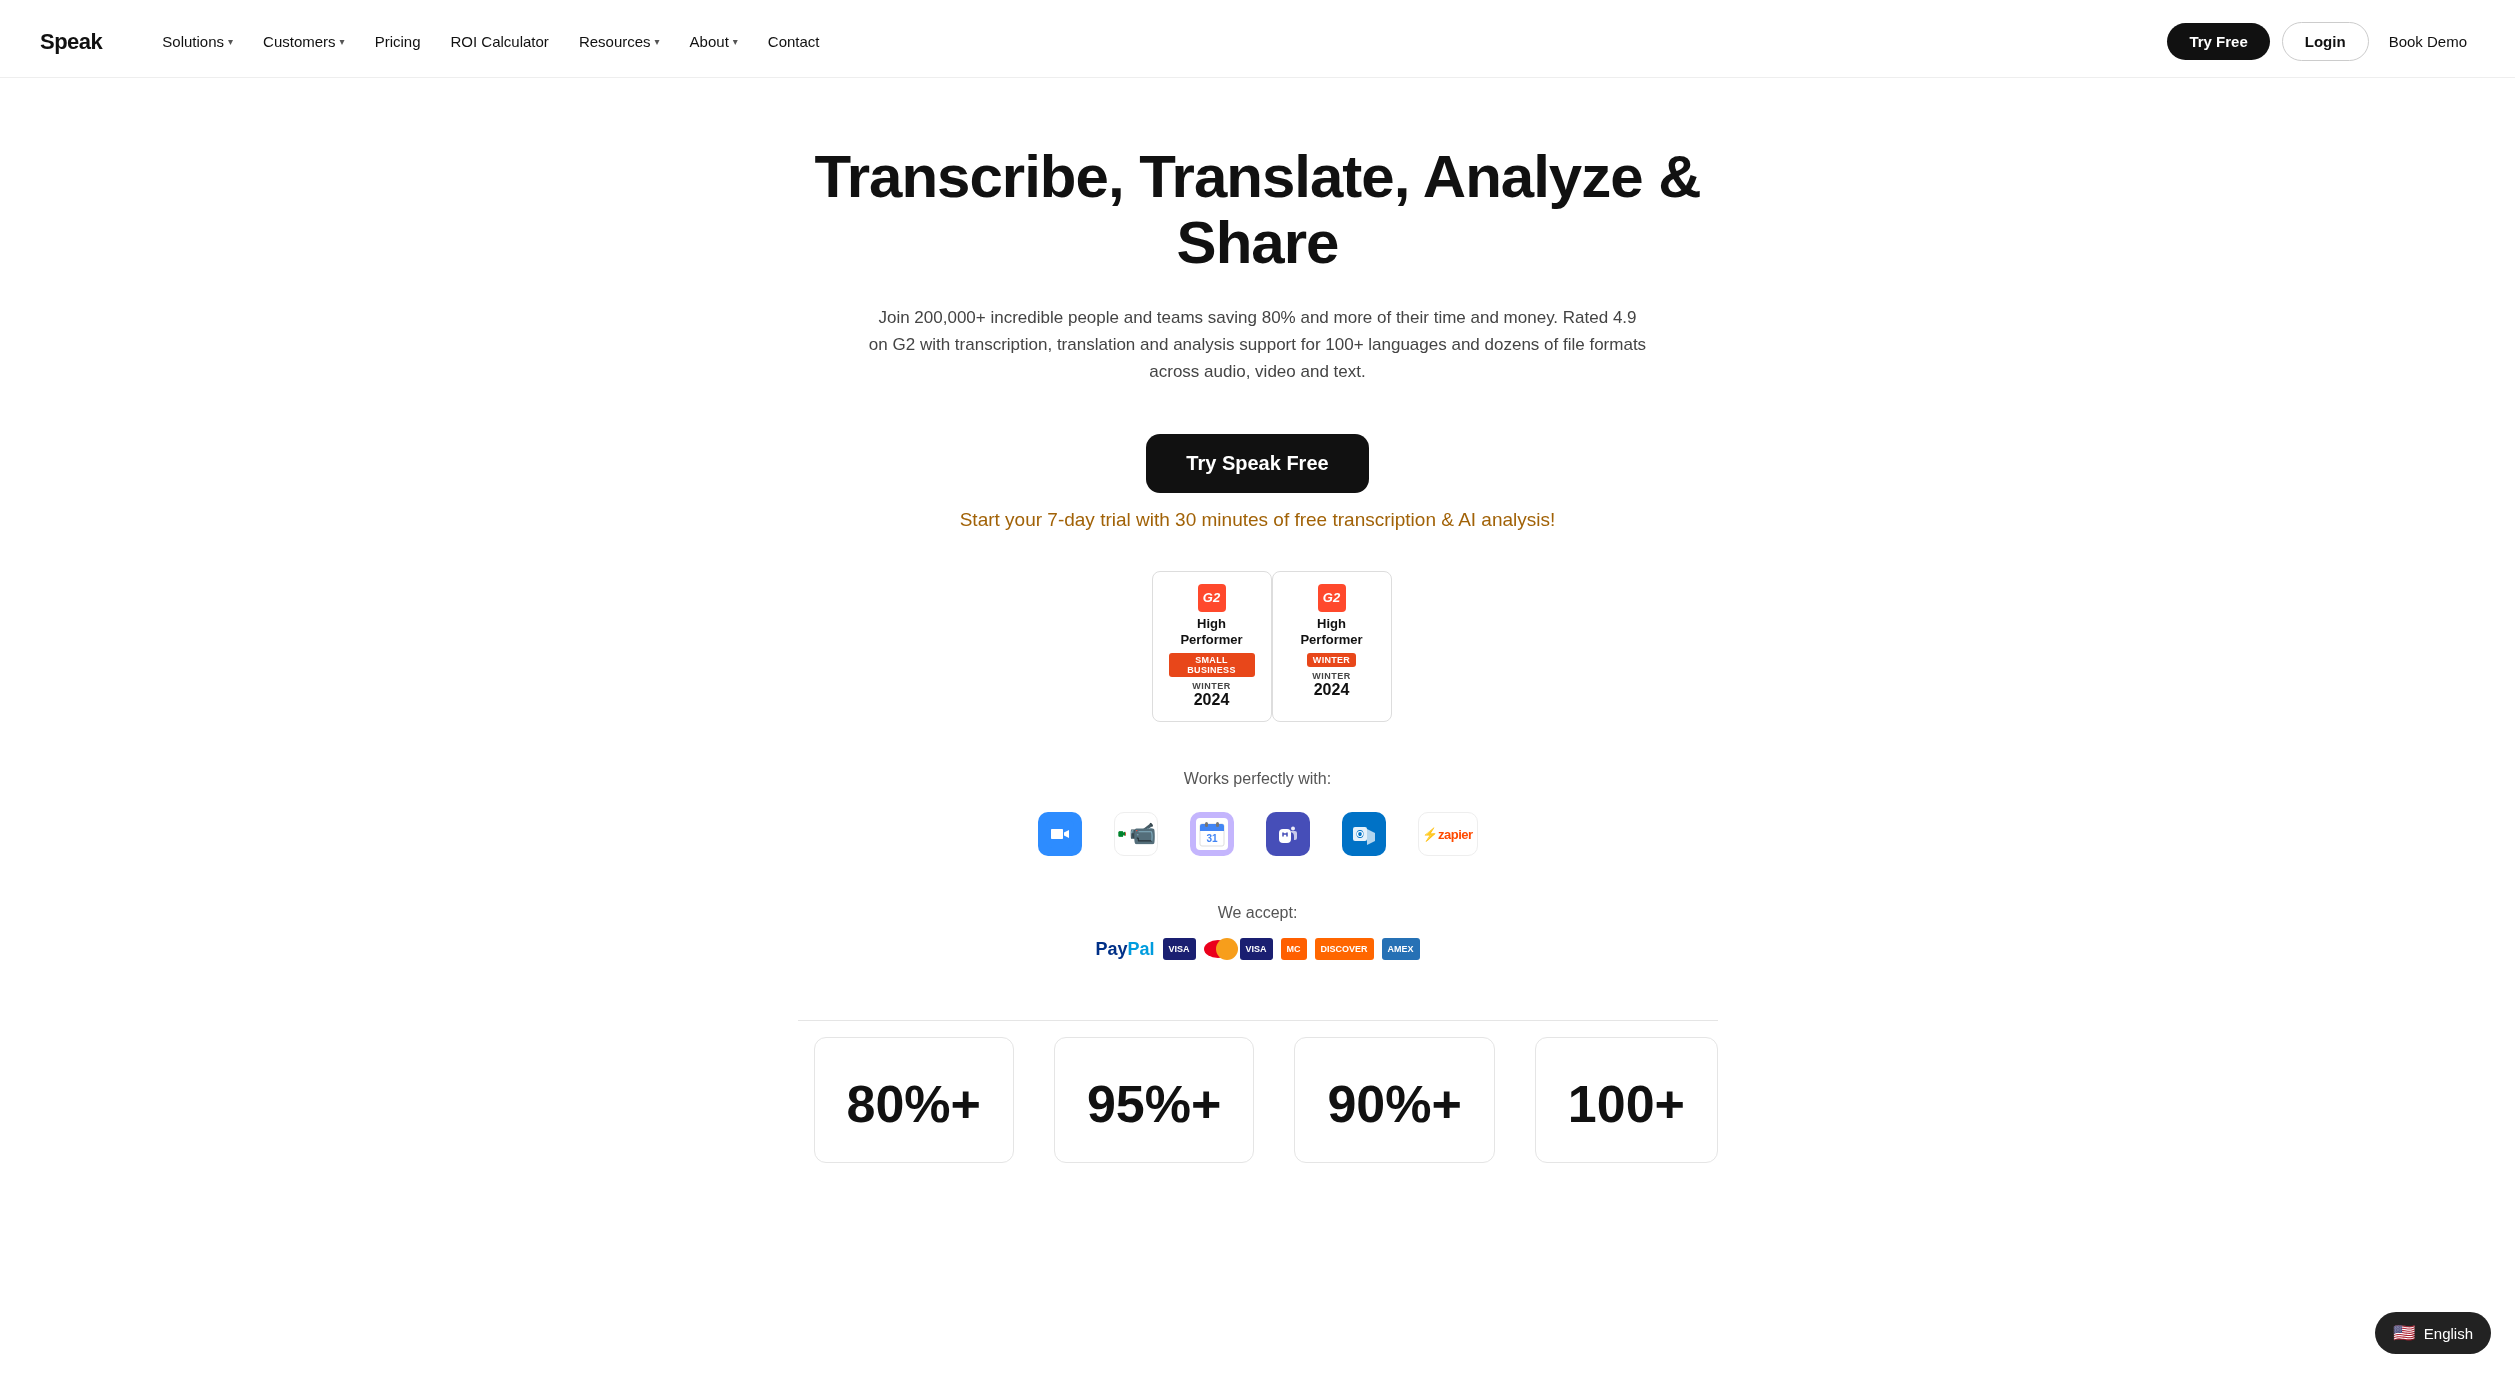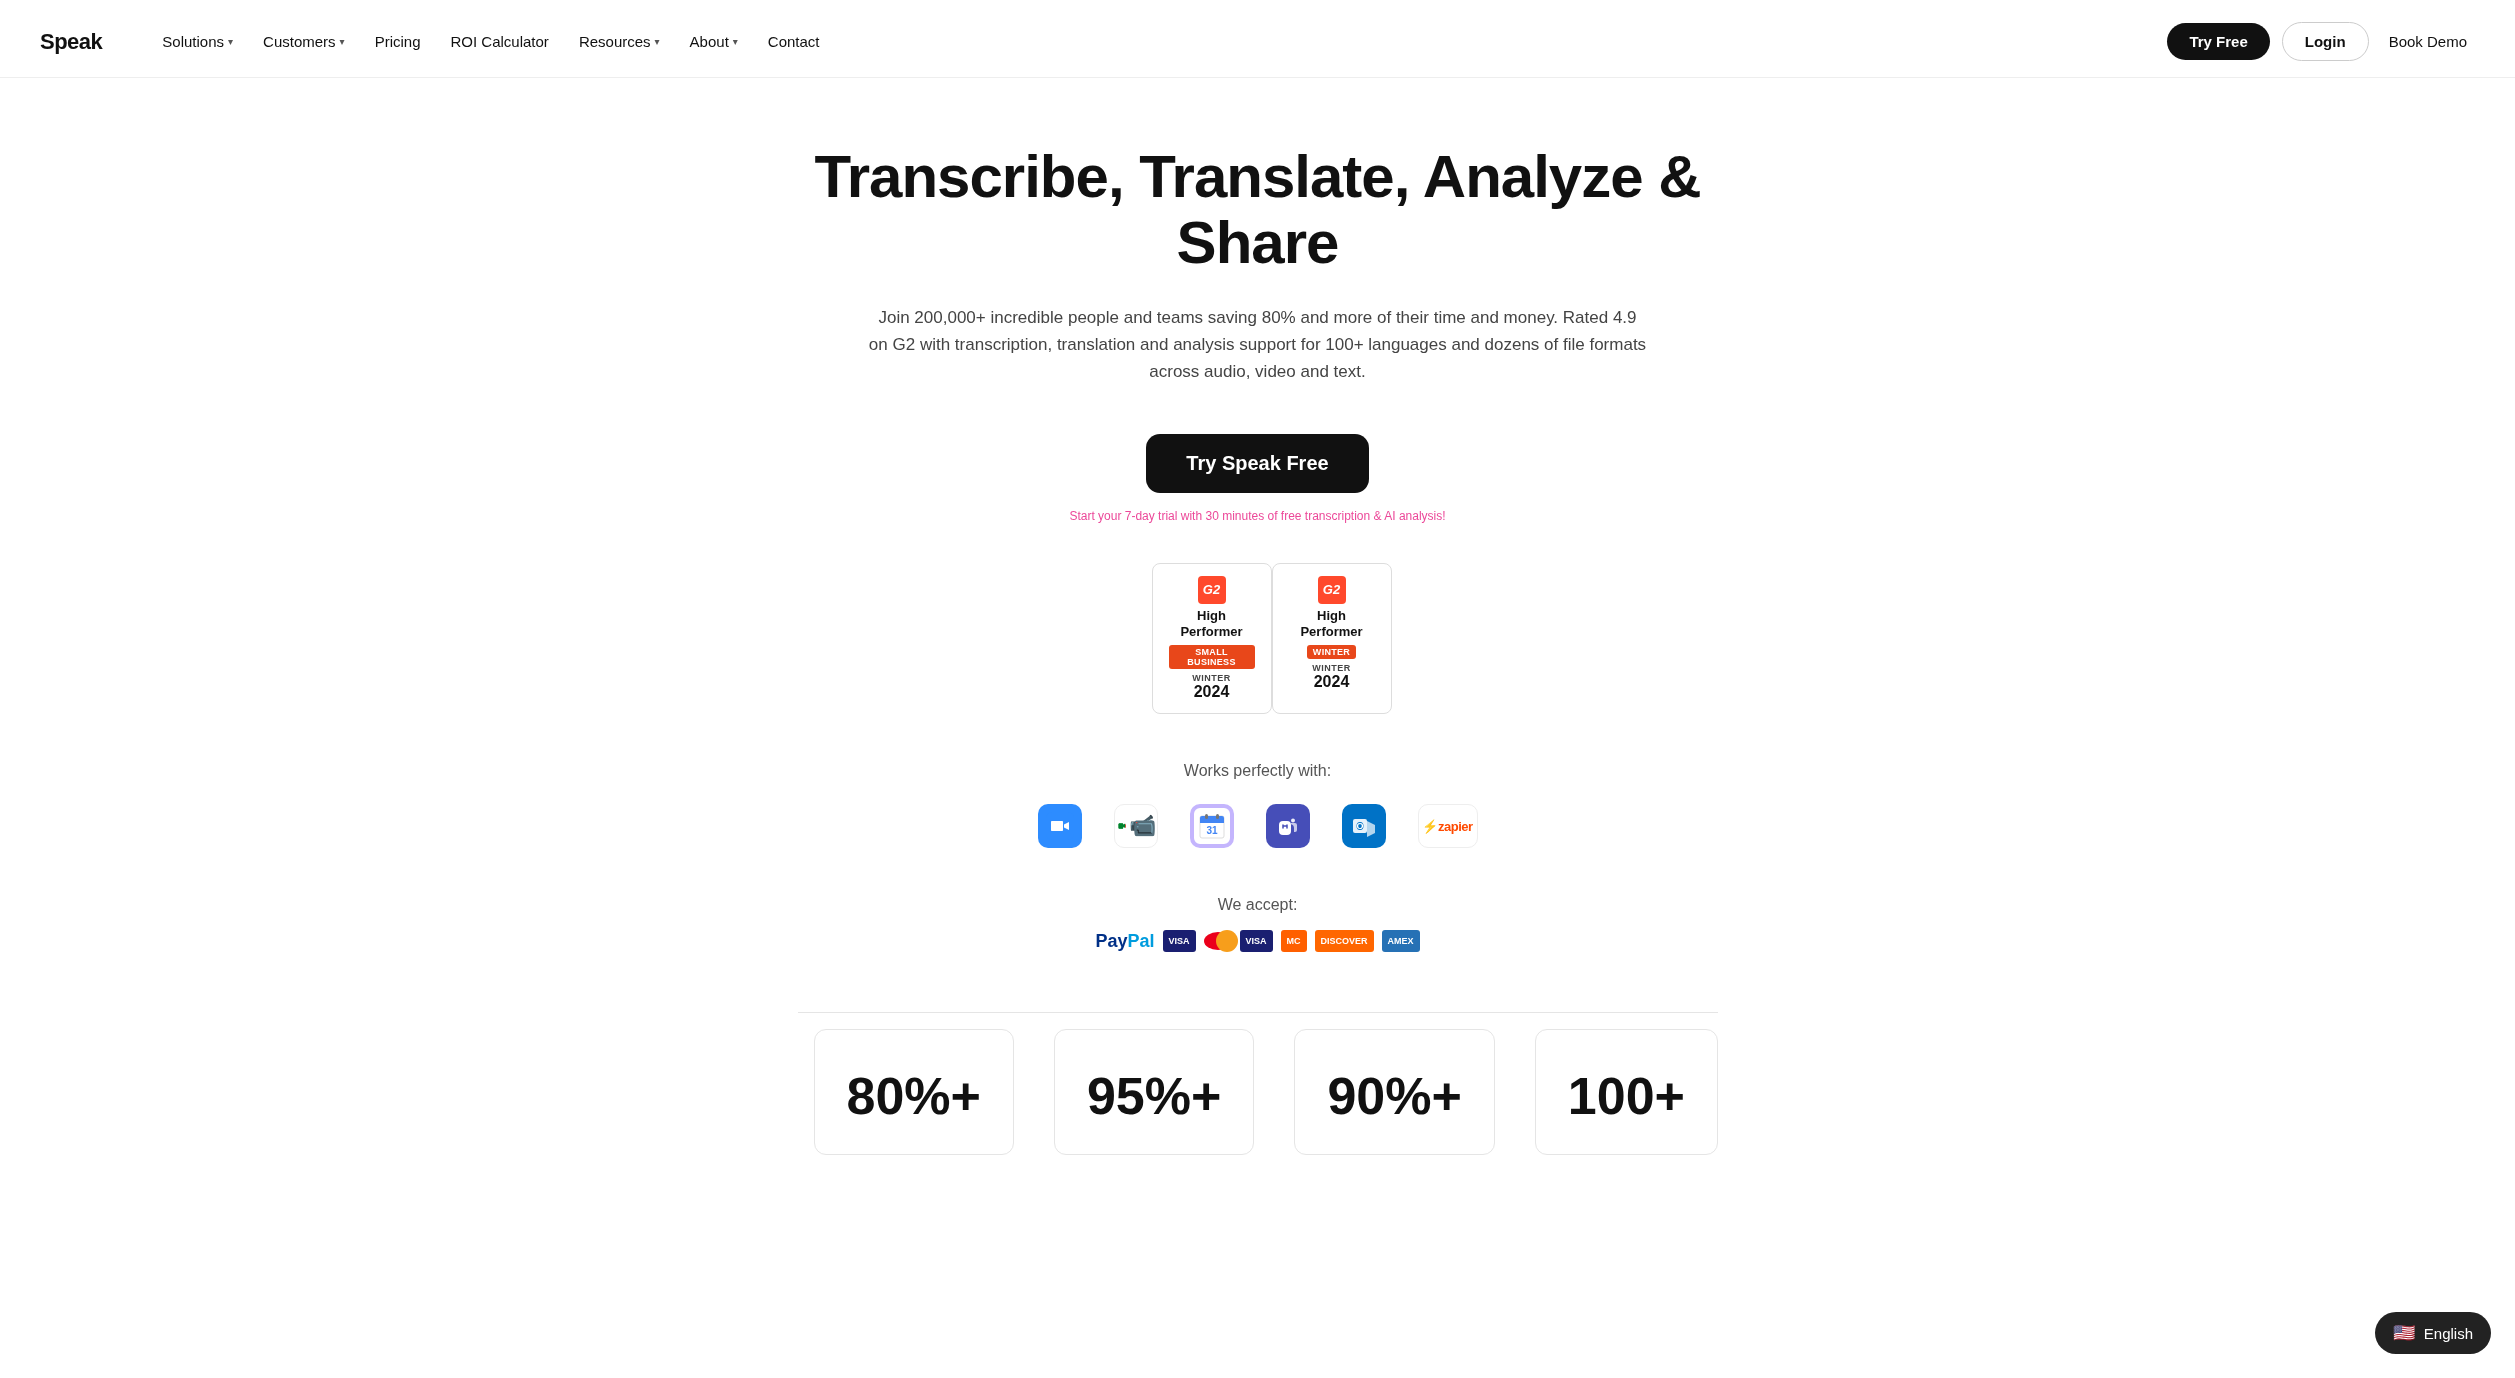--- a/index.html
+++ b/index.html
@@ -106,22 +106,22 @@
       color: #fff;
       border: none;
       padding: 18px 40px;
       border-radius: 14px;
       font-size: 20px;
       font-weight: 700;
       cursor: pointer;
       margin-bottom: 16px;
     }
     .hero-trial-note {
-      font-size: 12px;
-      color: #ec4899;
+      font-size: 19px;
+      color: #a16207;
       margin-bottom: 40px;
     }
 
     
     .badges-row {
       display: flex;
       justify-content: flex-start;
       margin-bottom: 48px;
       margin-left: 28px;
     }
@@ -259,21 +259,21 @@
     .int-meet {
       background: #fff;
       border: 1px solid #eee;
       border-radius: 10px;
       width: 44px; height: 44px;
       display: flex; align-items: center; justify-content: center;
       font-size: 22px;
     }
     .int-gcal {
       background: #fff;
-      border: 4px solid #c4b5fd;
+      border: 6px solid #c4b5fd;
       border-radius: 10px;
       width: 44px; height: 44px;
       display: flex; align-items: center; justify-content: center;
       font-size: 20px;
     }
     .int-teams {
       background: #464EB8;
       border-radius: 10px;
       width: 44px; height: 44px;
       display: flex; align-items: center; justify-content: center;

